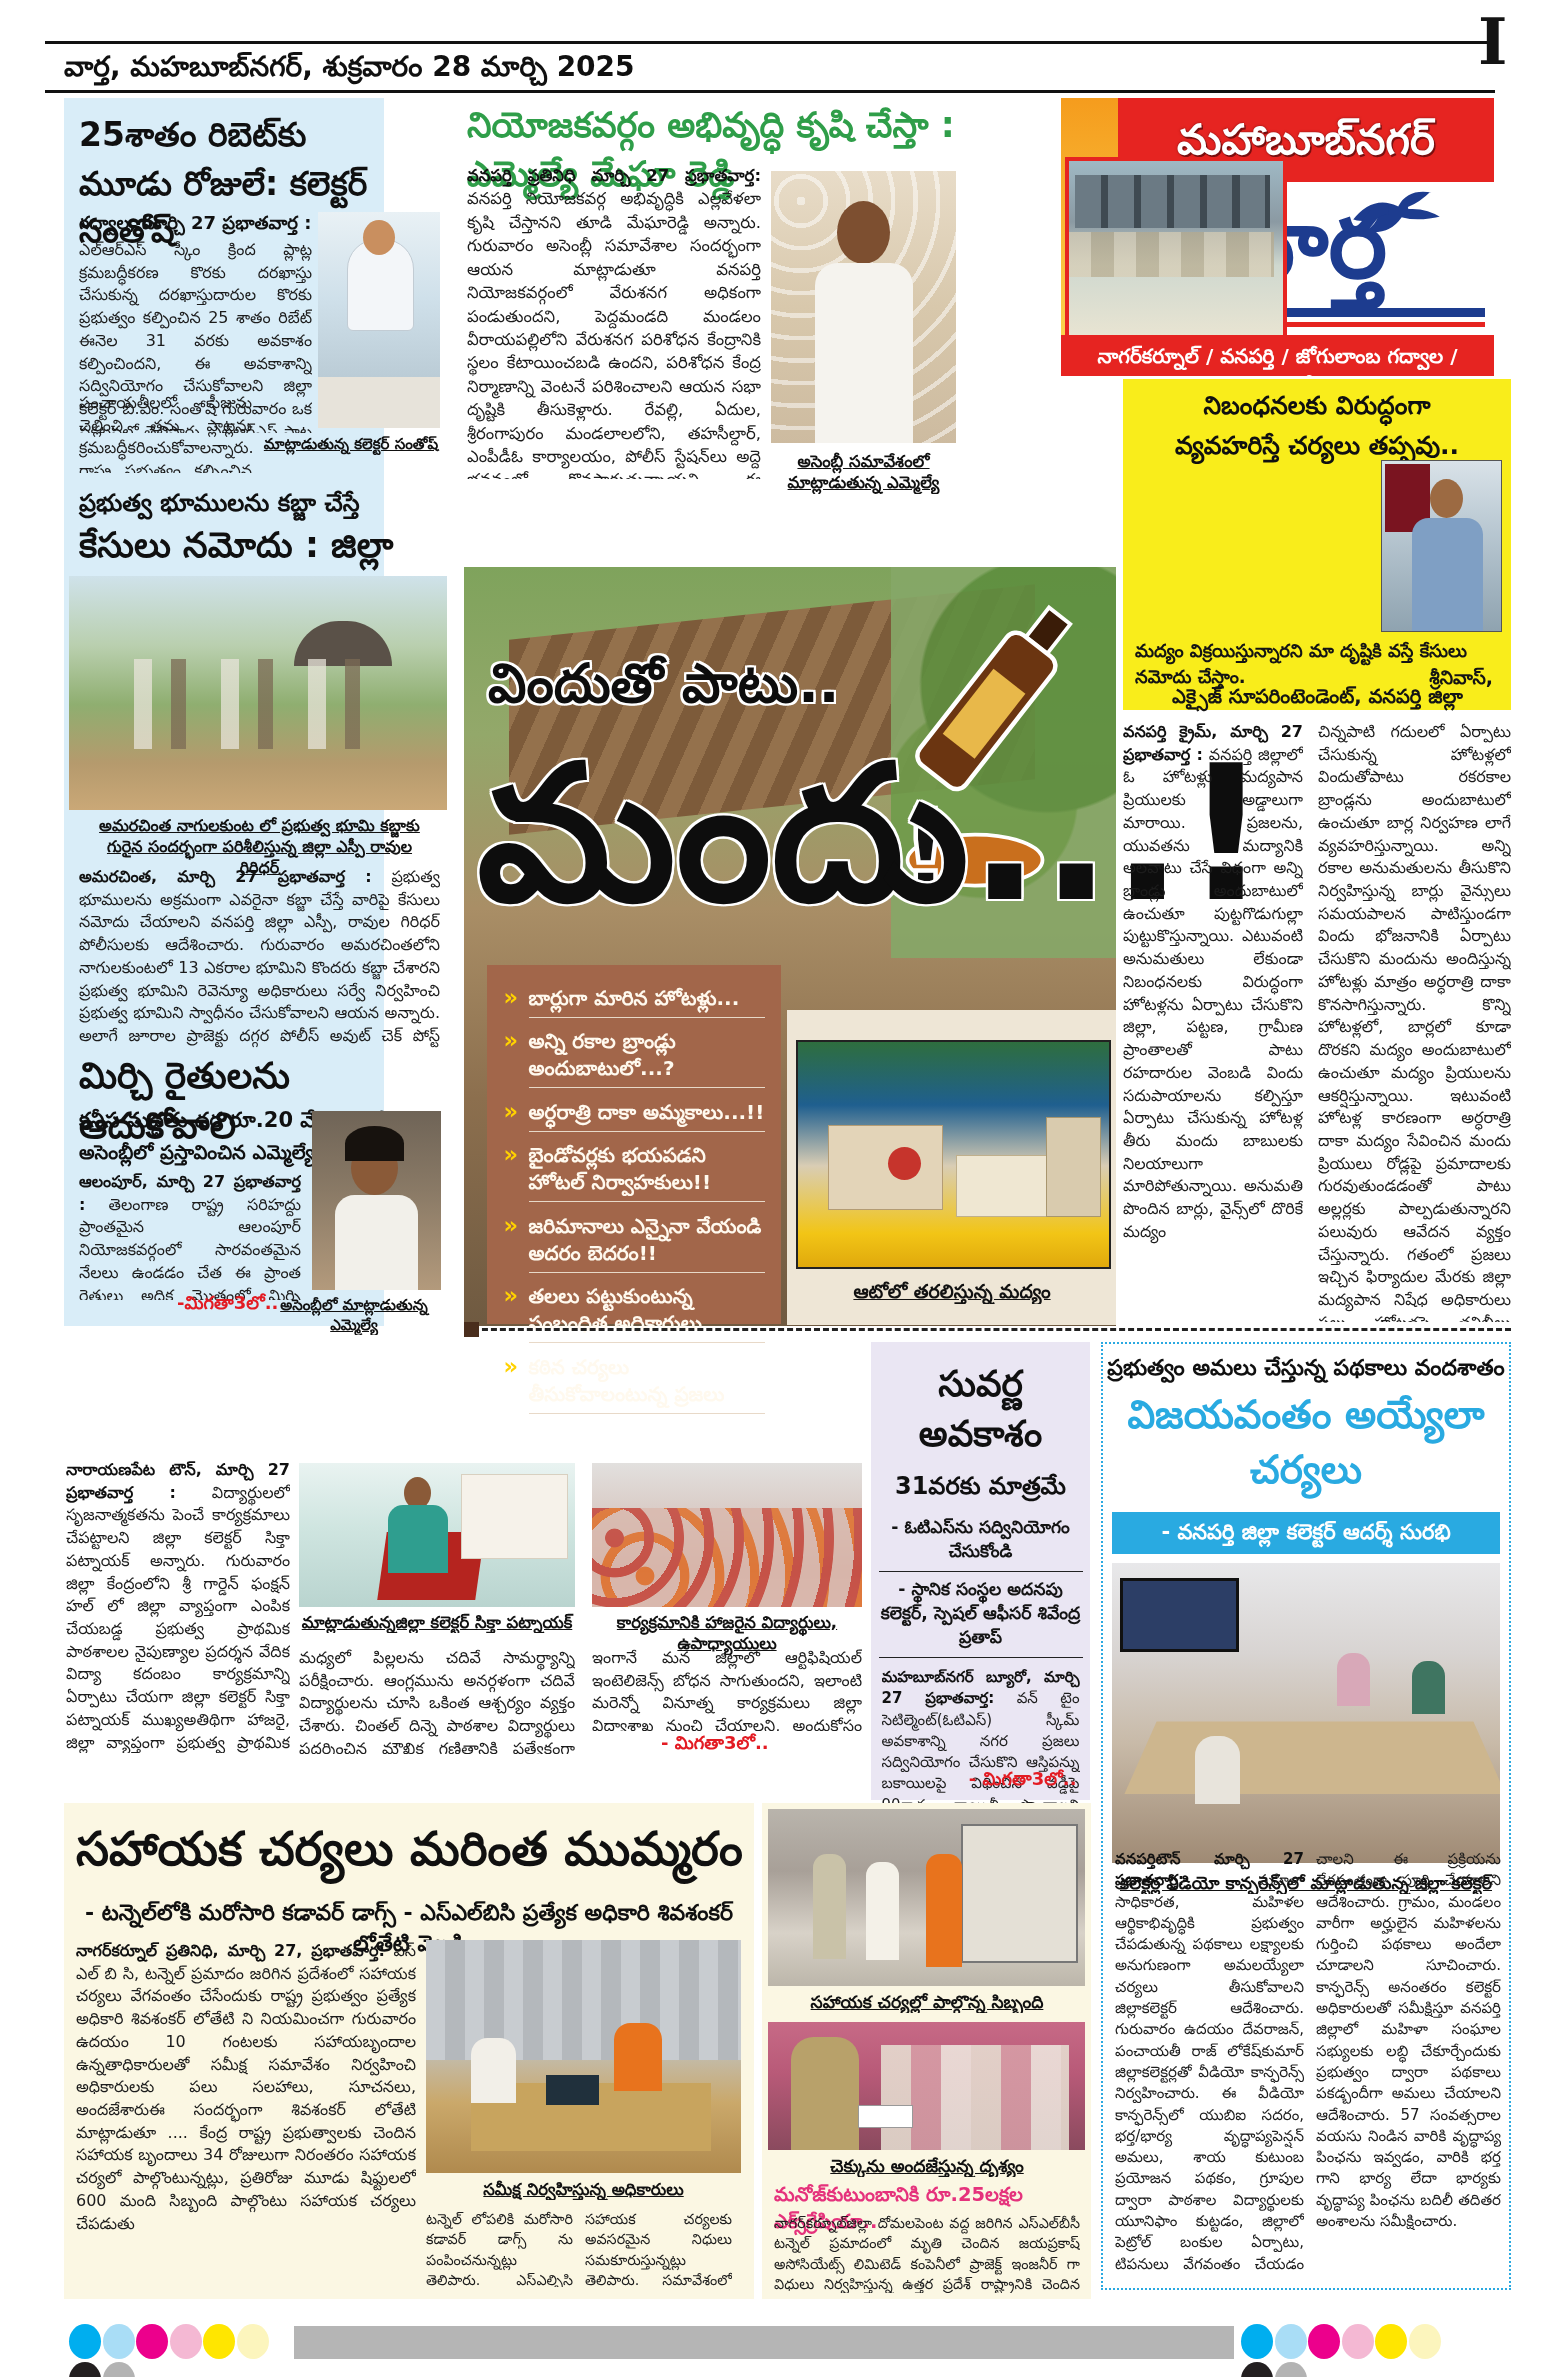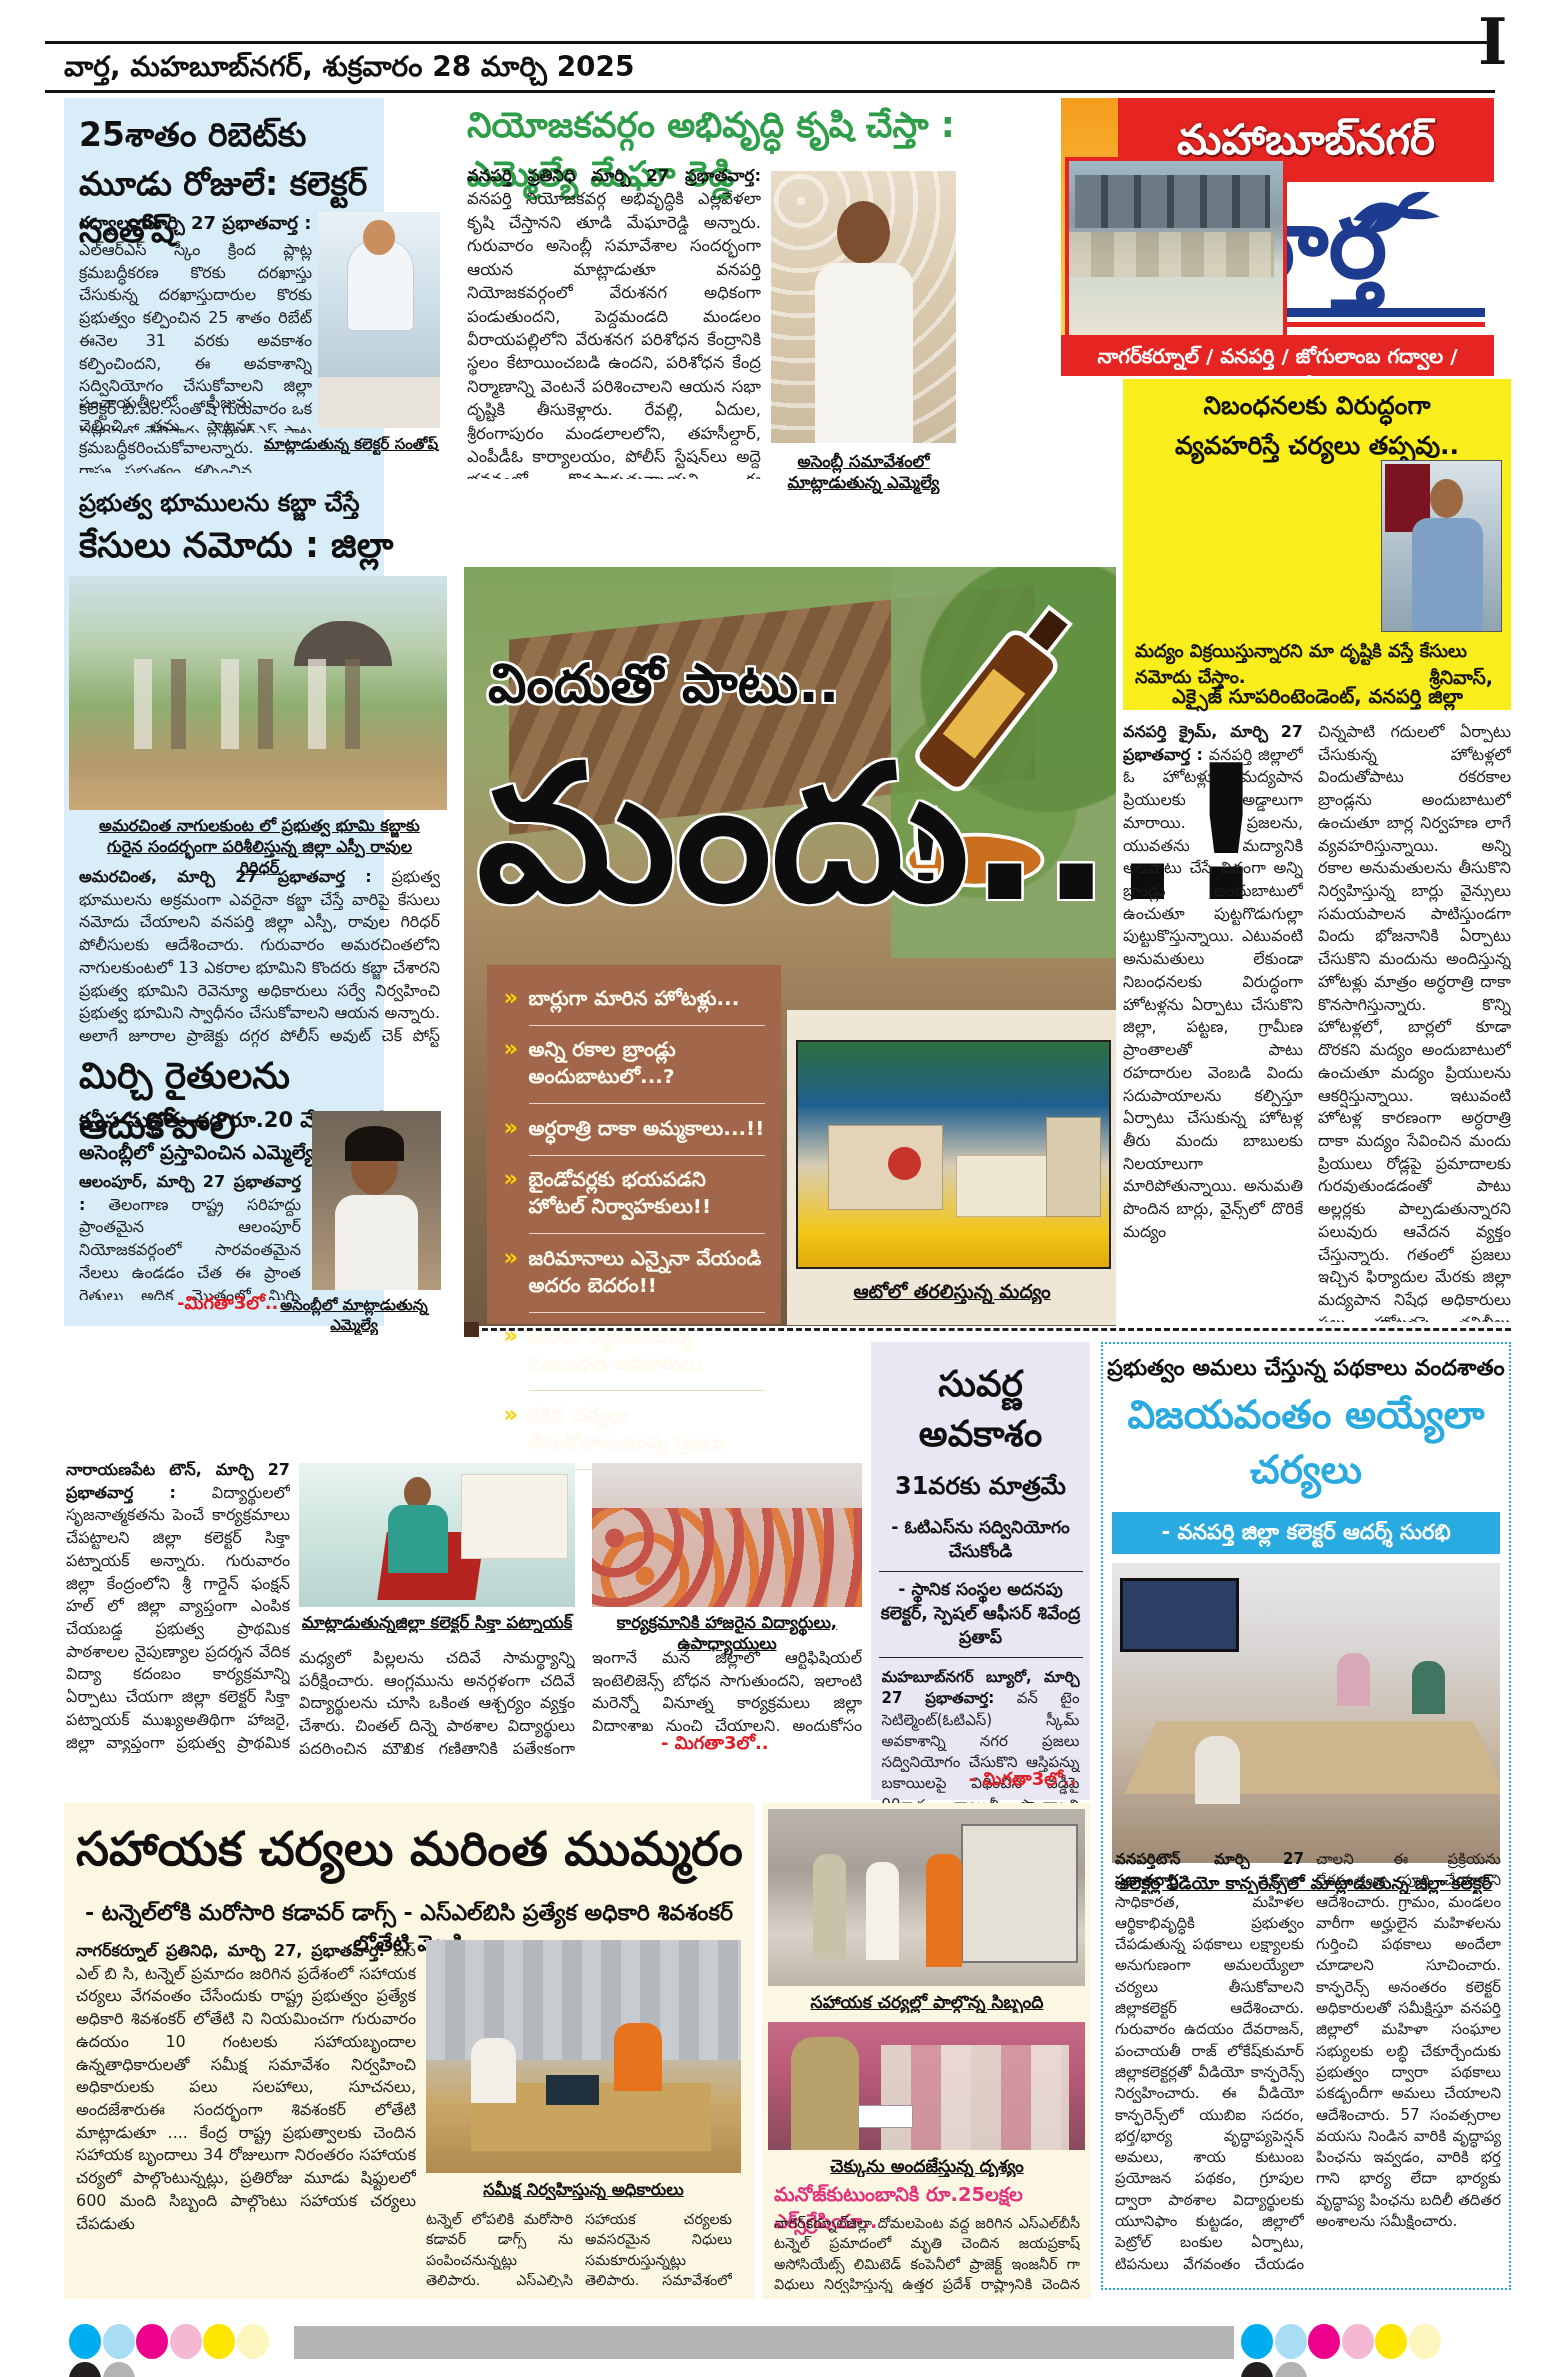--- a/index.html
+++ b/index.html
@@ -12,21 +12,21 @@
   .cap{font-weight:bold;font-size:16px;text-align:center;line-height:1.3;
        text-decoration:underline;color:#111;overflow:hidden;}
   .photo{overflow:hidden;}
   .hline{font-weight:bold;color:#101010;}
   .more{color:#e31b23;font-weight:bold;font-size:18px;}
   .centered{text-align:center;}
   .outline-white{color:#0d0d0d;text-shadow:-2.3px -2.3px 0 #fff,2.3px -2.3px 0 #fff,-2.3px 2.3px 0 #fff,
        2.3px 2.3px 0 #fff,0 -2.3px 0 #fff,0 2.3px 0 #fff,-2.3px 0 0 #fff,2.3px 0 0 #fff;}
   .bullet-row{display:flex;align-items:flex-start;gap:10.5px;margin:0 0 10.5px 0;}
   .bullet-txt{color:#fff9ee;font-weight:bold;font-size:20px;line-height:1.35;
-      border-bottom:1.5px solid #e8d9c8;padding-bottom:13px;flex:1;}
+      border-bottom:1.5px solid #e8d9c8;padding-bottom:5px;flex:1;}
   .chev{color:#ffd200;font-weight:bold;font-size:22.5px;line-height:1.1;}
   .dot{width:32px;height:35px;border-radius:50%;display:inline-block;margin-right:1.5px;}
 </style>
 </head>
 <body>
 
 <div class="page">
 
   <div class="abs rule" style="left:45px;top:41px;width:1450px;height:3px;"></div>
   <div class="abs hline" style="left:64px;top:50px;width:977px;font-size:28px;">వార్త, మహబూబ్‌నగర్, శుక్రవారం 28 మార్చి 2025</div>

